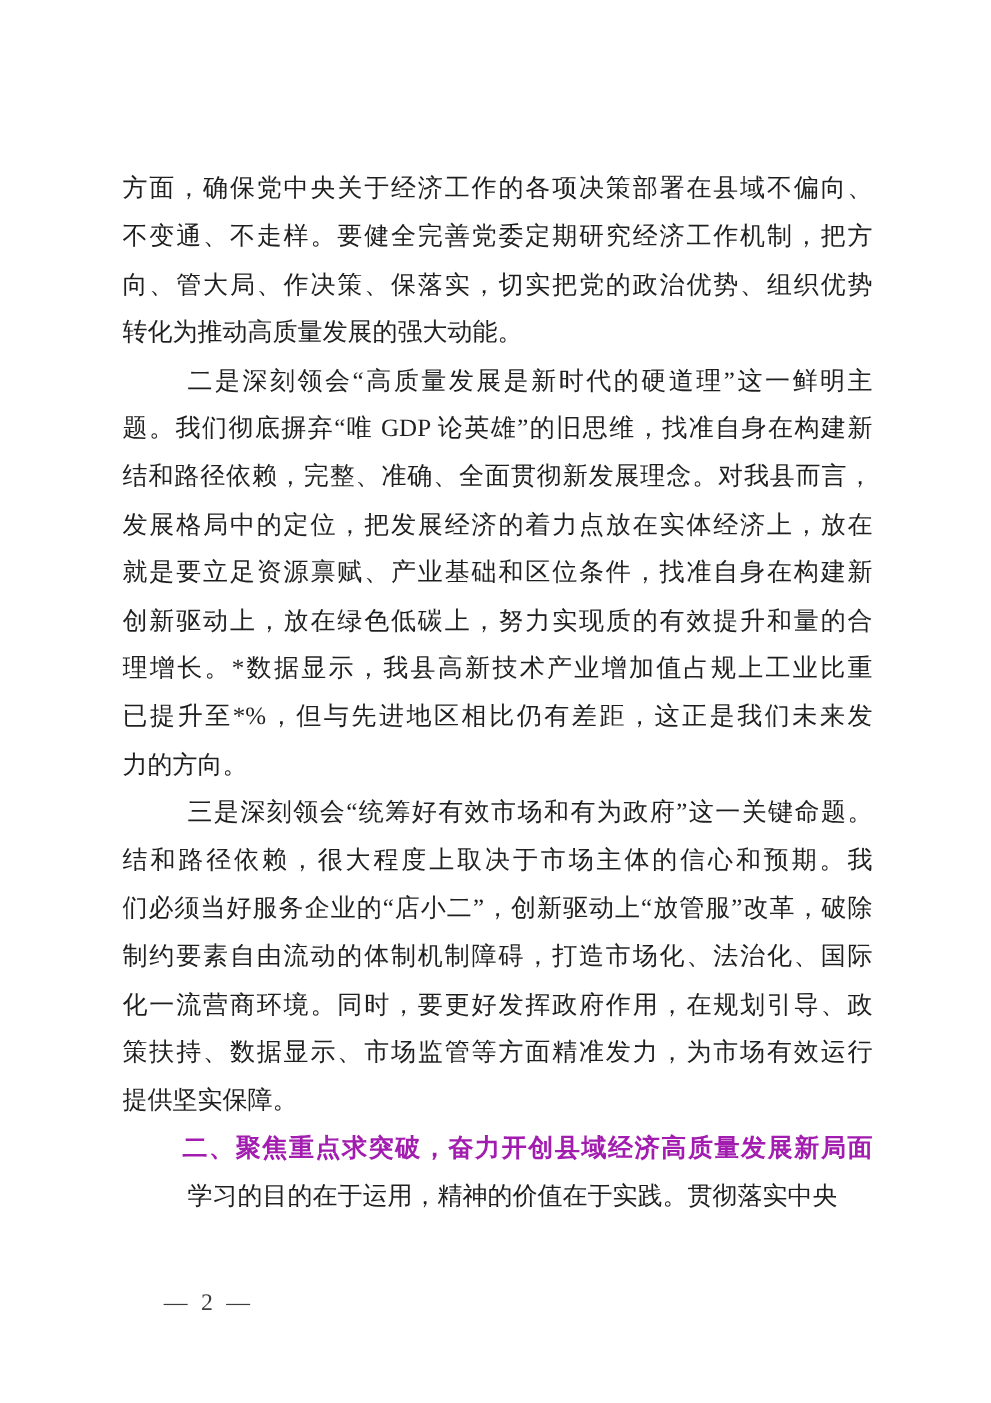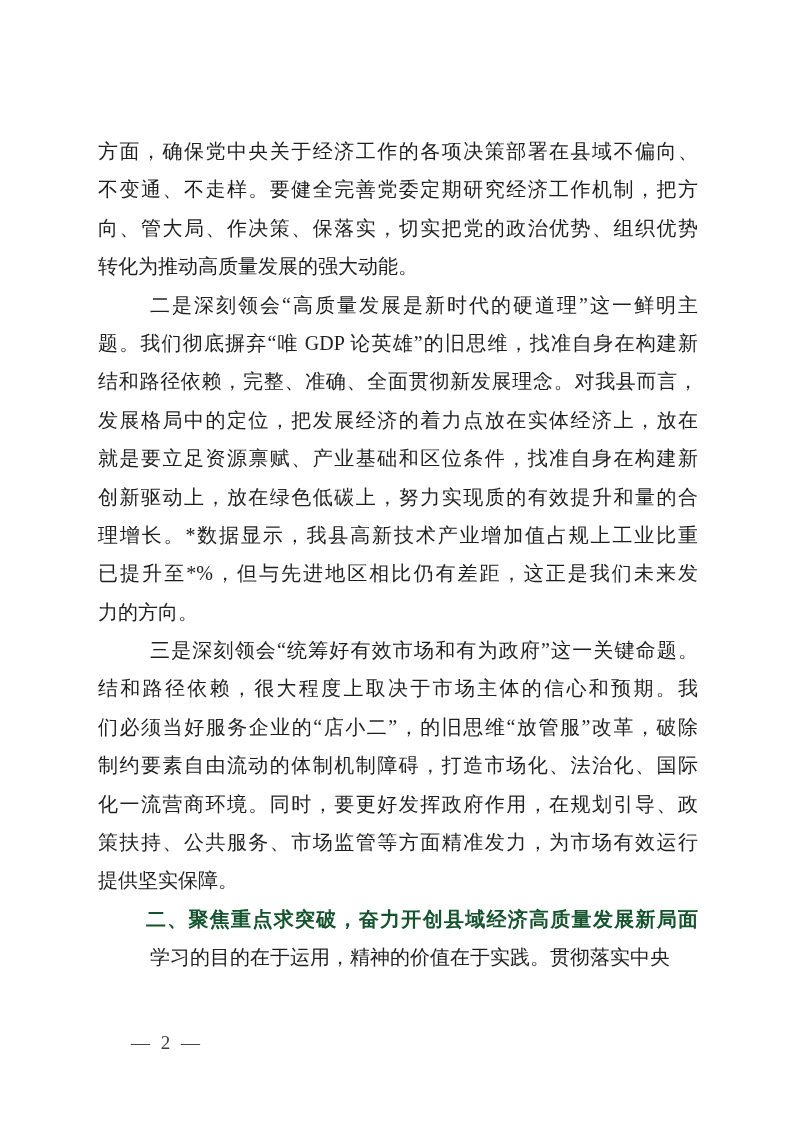--- a/index.html
+++ b/index.html
@@ -39,21 +39,21 @@
   }
   
   .ind {
     text-indent: 52px;
   }
   
   .hd {
     font-family: "Liberation Sans", sans-serif;
     font-weight: bold;
     font-size: 20px;
-    color: #14532d;
+    color: #a21caf;
     text-indent: 48px;
   }
   .footer {
     position: absolute;
     left: 131px;
     top: 1032px;
     font-size: 19px;
     color: #3d3d3d;
     letter-spacing: 3px;
     font-family: "Liberation Serif", serif;
@@ -73,24 +73,24 @@
     <div class="ln j">题。我们彻底摒弃“唯 GDP 论英雄”的旧思维，找准自身在构建新</div>
     <div class="ln j">结和路径依赖，完整、准确、全面贯彻新发展理念。对我县而言，</div>
     <div class="ln j">发展格局中的定位，把发展经济的着力点放在实体经济上，放在</div>
     <div class="ln j">就是要立足资源禀赋、产业基础和区位条件，找准自身在构建新</div>
     <div class="ln j">创新驱动上，放在绿色低碳上，努力实现质的有效提升和量的合</div>
     <div class="ln j">理增长。*数据显示，我县高新技术产业增加值占规上工业比重</div>
     <div class="ln j">已提升至*%，但与先进地区相比仍有差距，这正是我们未来发</div>
     <div class="ln">力的方向。</div>
     <div class="ln ind j">三是深刻领会“统筹好有效市场和有为政府”这一关键命题。</div>
     <div class="ln j">结和路径依赖，很大程度上取决于市场主体的信心和预期。我</div>
-    <div class="ln j">们必须当好服务企业的“店小二”，的旧思维“放管服”改革，破除</div>
+    <div class="ln j">们必须当好服务企业的“店小二”，创新驱动上“放管服”改革，破除</div>
     <div class="ln j">制约要素自由流动的体制机制障碍，打造市场化、法治化、国际</div>
     <div class="ln j">化一流营商环境。同时，要更好发挥政府作用，在规划引导、政</div>
-    <div class="ln j">策扶持、公共服务、市场监管等方面精准发力，为市场有效运行</div>
+    <div class="ln j">策扶持、数据显示、市场监管等方面精准发力，为市场有效运行</div>
     <div class="ln">提供坚实保障。</div>
     <h2 class="ln hd j">二、聚焦重点求突破，奋力开创县域经济高质量发展新局面</h2>
     <div class="ln ind">学习的目的在于运用，精神的价值在于实践。贯彻落实中央</div>
   </div>
 
   <div class="footer">— 2 —</div>
 
 </div>
 
 </body></html>

